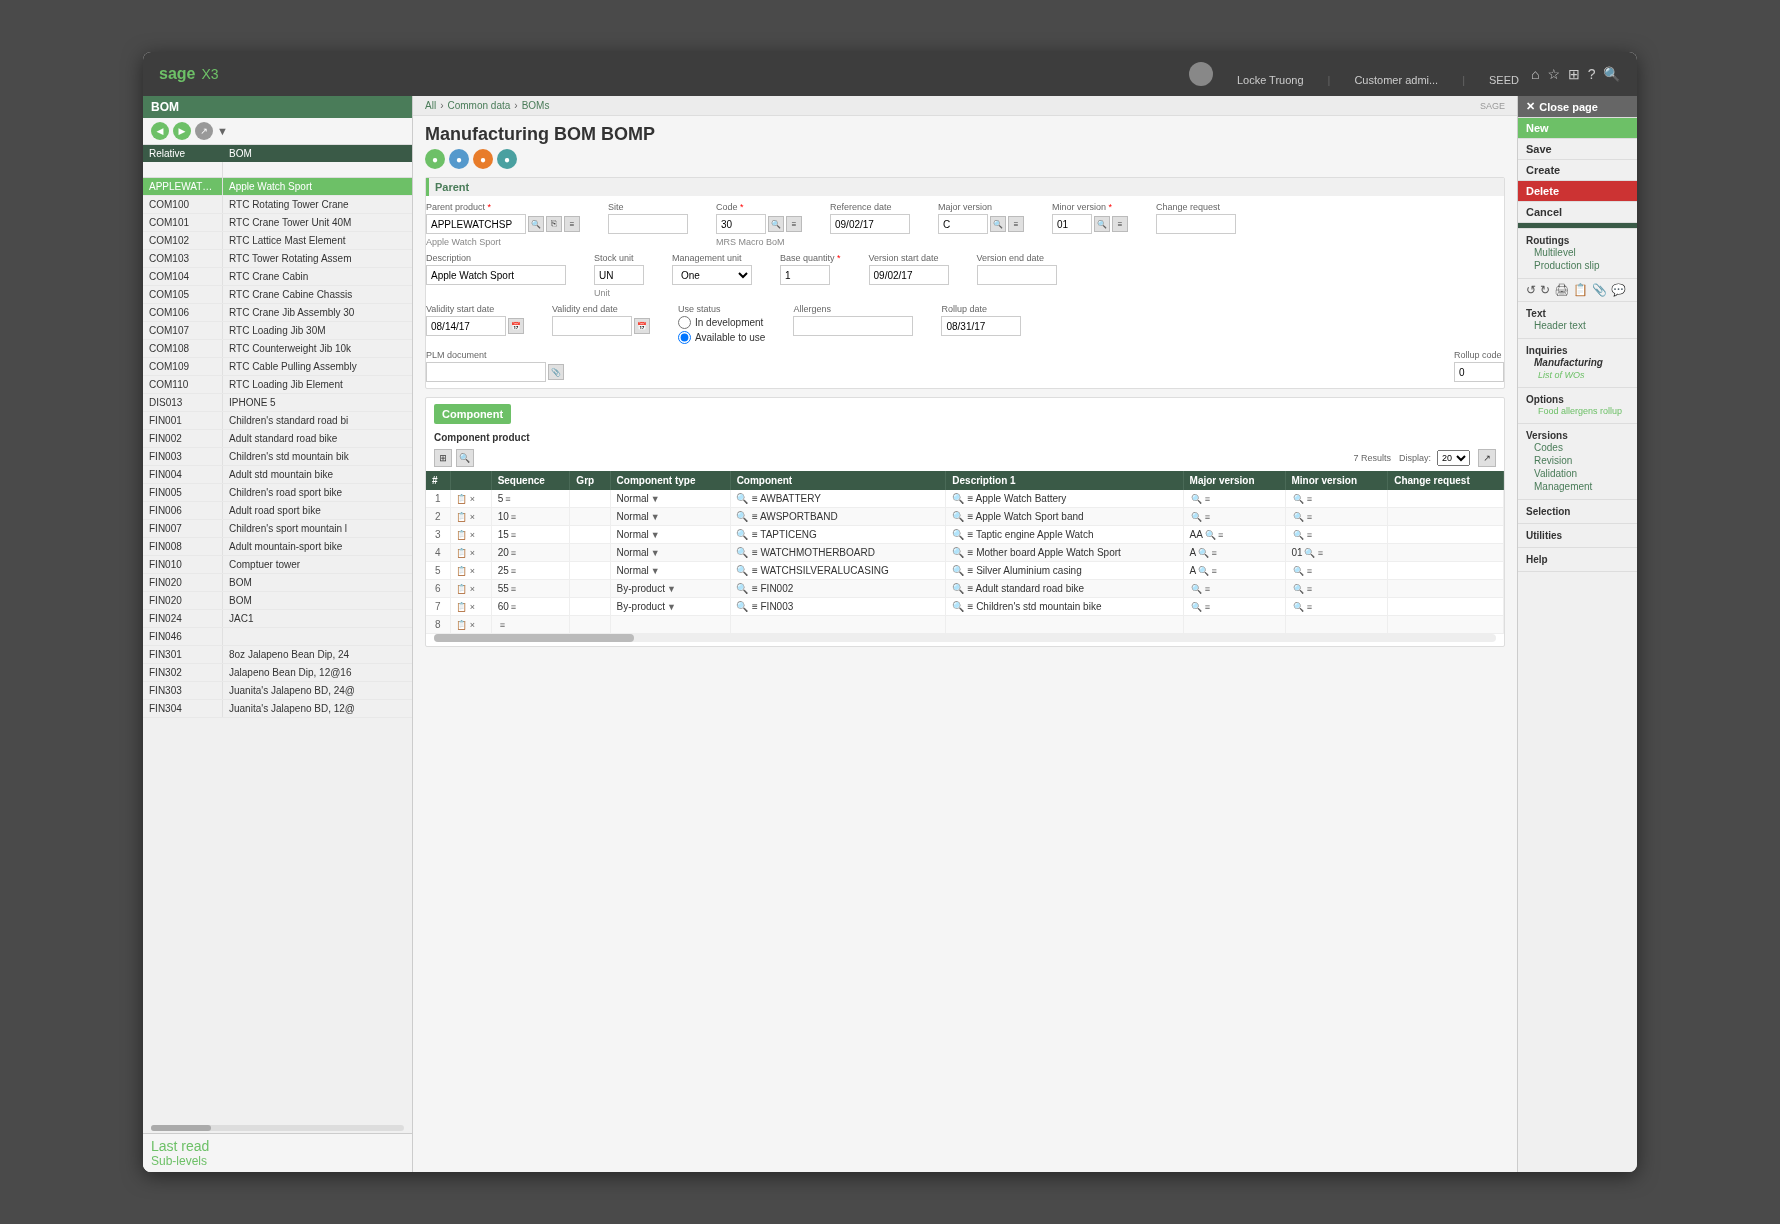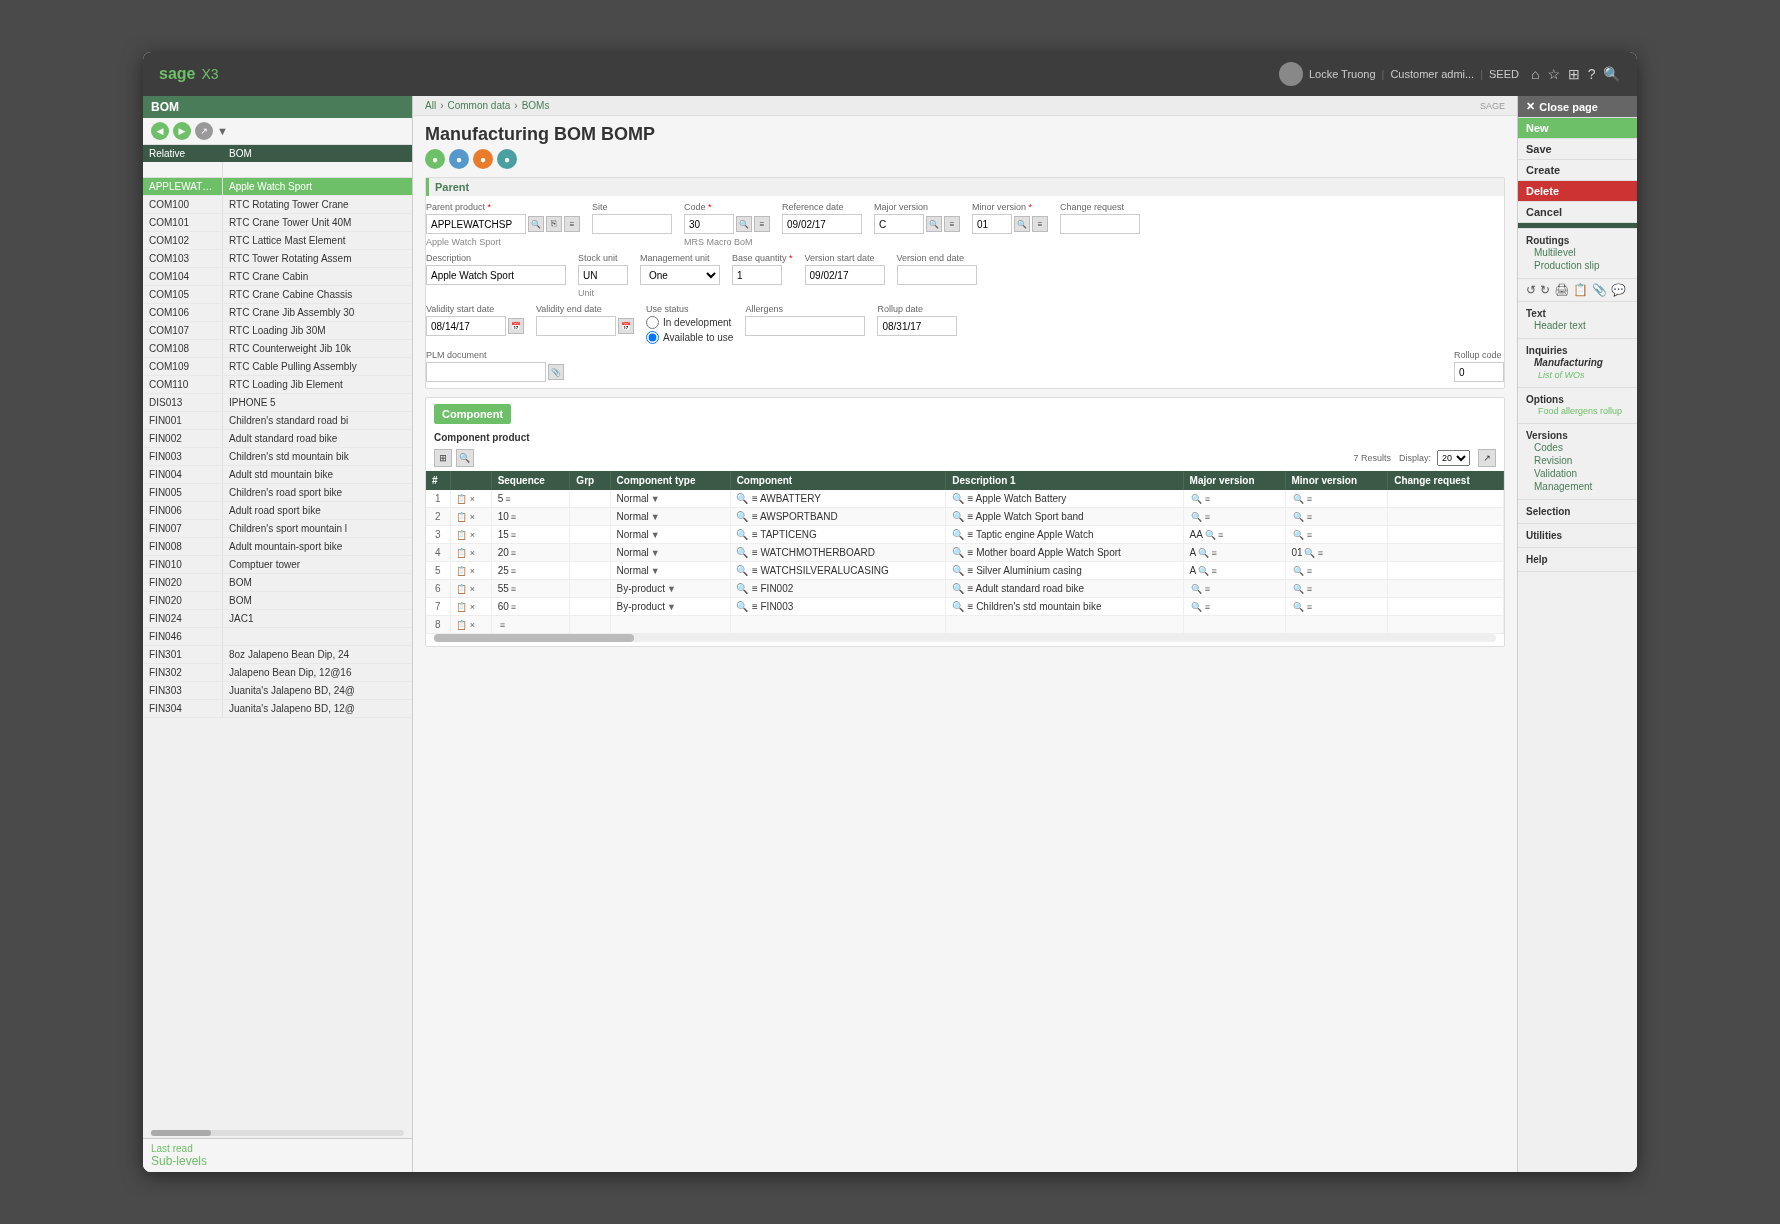--- a/index.html
+++ b/index.html
@@ -5,21 +5,21 @@
     * { box-sizing: border-box; margin: 0; padding: 0; }
     body { background: #4a4a4a; font-family: Arial, sans-serif; font-size: 11px; color: #333; width: 1780px; height: 1224px; overflow: hidden; display: flex; align-items: center; justify-content: center; }
     .screen { width: 1494px; height: 1120px; background: #e8e8e8; border-radius: 8px; display: flex; flex-direction: column; overflow: hidden; box-shadow: 0 4px 20px rgba(0,0,0,0.5); }
     
     
     .top-bar { height: 44px; background: #3d3d3d; display: flex; align-items: center; justify-content: space-between; padding: 0 16px; }
     .sage-logo { display: flex; align-items: center; gap: 6px; }
     .sage-logo-text { color: #6dc067; font-size: 16px; font-weight: bold; }
     .sage-x3 { color: #6dc067; font-size: 14px; }
     .top-right { display: flex; align-items: center; gap: 12px; }
-    .user-info { display: flex; align-items: center; gap: 6px; color: #ccc; font-size: 11px; }
+    .user-info { display: flex; align-items: flex-end; gap: 24px; color: #ccc; font-size: 11px; }
     .user-avatar { width: 24px; height: 24px; background: #888; border-radius: 50%; }
     .top-icons { display: flex; gap: 8px; color: #ccc; font-size: 14px; }
     .top-icon { cursor: pointer; color: #ccc; }
     .separator { color: #666; }
     
     
     .main-layout { display: flex; flex: 1; overflow: hidden; }
     
     
     .left-panel { width: 270px; background: #f0f0f0; border-right: 1px solid #ccc; display: flex; flex-direction: column; }
@@ -35,41 +35,41 @@
     .col-filter-row { display: flex; background: #f5f5f5; border-bottom: 1px solid #ddd; }
     .col-filter { padding: 2px 4px; border: none; background: transparent; font-size: 10px; }
     .col-filter.relative { width: 80px; border-right: 1px solid #ddd; }
     .col-filter.bom { flex: 1; }
     .list-items { flex: 1; overflow-y: auto; }
     .list-item { display: flex; cursor: pointer; border-bottom: 1px solid #e8e8e8; }
     .list-item.active { background: #6dc067; color: white; }
     .list-item .col-rel { width: 80px; padding: 3px 6px; font-size: 10px; border-right: 1px solid #e0e0e0; overflow: hidden; text-overflow: ellipsis; white-space: nowrap; }
     .list-item .col-bom { flex: 1; padding: 3px 6px; font-size: 10px; overflow: hidden; text-overflow: ellipsis; white-space: nowrap; }
     .left-footer { padding: 4px 8px; border-top: 1px solid #ccc; background: #f5f5f5; }
-    .last-read { color: #6dc067; font-size: 10px; cursor: pointer; }
+    .last-read { color: #6dc067; font-size: 14px; cursor: pointer; }
     .sub-levels { color: #6dc067; font-size: 12px; cursor: pointer; }
     .left-scrollbar { height: 6px; background: #ddd; margin: 2px 8px; border-radius: 3px; }
     .left-scrollbar-thumb { width: 60px; height: 6px; background: #aaa; border-radius: 3px; }
     
     
     .center-panel { flex: 1; background: #f5f5f5; display: flex; flex-direction: column; overflow: hidden; }
     .breadcrumb { padding: 4px 12px; font-size: 10px; color: #666; background: #ececec; border-bottom: 1px solid #ddd; display: flex; gap: 4px; align-items: center; }
     .breadcrumb a { color: #4a7c59; text-decoration: none; }
     .page-title { font-size: 18px; font-weight: bold; color: #333; padding: 8px 12px 4px; }
     .action-buttons { display: flex; gap: 4px; padding: 0 12px 8px; }
     .action-btn { width: 20px; height: 20px; border-radius: 50%; border: none; cursor: pointer; display: flex; align-items: center; justify-content: center; font-size: 10px; color: white; }
     .btn-green { background: #6dc067; }
     .btn-blue { background: #5599cc; }
     .btn-orange { background: #e87c2a; }
     .btn-teal { background: #4aa0a0; }
     
     .form-section { background: white; margin: 0 12px 8px; border: 1px solid #ddd; border-radius: 2px; padding: 0; }
     .section-title { font-size: 11px; font-weight: bold; color: #4a7c59; margin-bottom: 6px; background: #f0f0f0; padding: 3px 6px; border-left: 3px solid #6dc067; }
     
-    .form-row { display: flex; gap: 12px; margin-bottom: 6px; align-items: flex-start; }
+    .form-row { display: flex; gap: 28px; margin-bottom: 6px; align-items: flex-start; }
     .form-group { display: flex; flex-direction: column; gap: 2px; }
     .form-label { font-size: 9px; color: #666; }
     .form-label.required::after { content: ' *'; color: red; }
     .form-input { border: 1px solid #ccc; padding: 2px 4px; font-size: 10px; background: white; height: 20px; }
     .form-input-group { display: flex; align-items: center; gap: 2px; }
     .input-btn { width: 16px; height: 16px; background: #e0e0e0; border: 1px solid #bbb; cursor: pointer; display: flex; align-items: center; justify-content: center; font-size: 8px; }
     .input-hint { font-size: 9px; color: #888; margin-top: 1px; }
     .form-select { border: 1px solid #ccc; padding: 2px 4px; font-size: 10px; height: 20px; background: white; }
     
     

